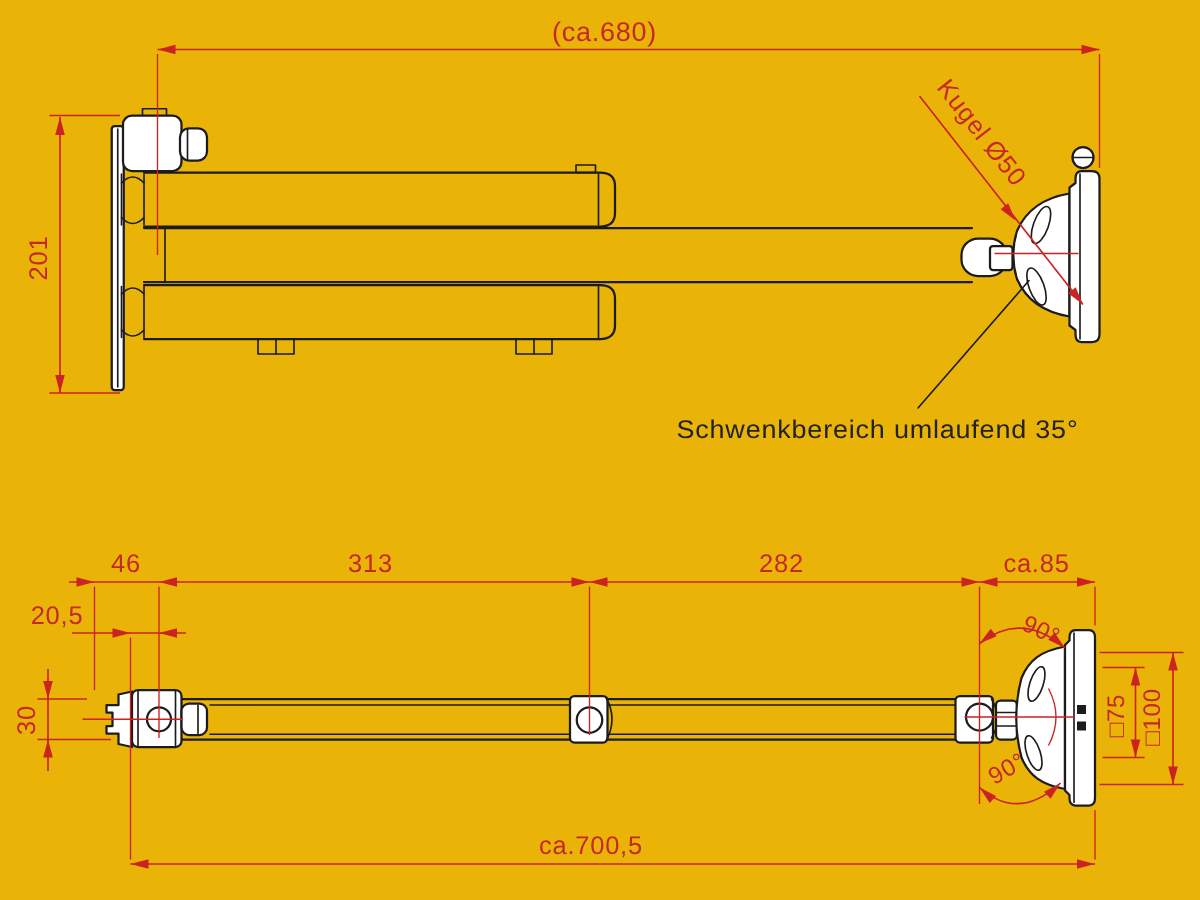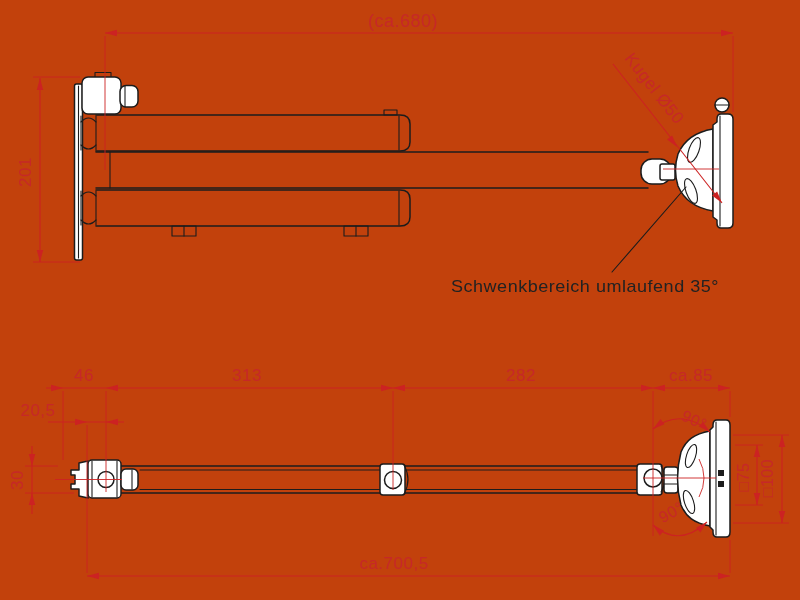--- a/index.html
+++ b/index.html
@@ -1,17 +1,17 @@
 <!DOCTYPE html>
 <html><head>
 <meta charset="utf-8">
 <style>
   html,body{margin:0;padding:0;background:#ffffff;}
   .canvas{
-    position:relative;width:800px;height:600px;background:#c2410c;overflow:hidden;
+    position:relative;width:800px;height:600px;background:#eab308;overflow:hidden;
     font-family:"Liberation Sans","DejaVu Sans",sans-serif;
   }
   svg{position:absolute;left:0;top:0;}
   text{font-family:"Liberation Sans","DejaVu Sans",sans-serif;}
   .dimtxt{fill:#c62828;font-size:17px;letter-spacing:.5px;}
   .dimtxt.big{font-size:18px;}
   .dimtxt.ang{font-size:16px;}
   .notetxt{fill:#222222;font-size:17px;letter-spacing:.5px;}
   .blk{stroke:#1c1c1c;fill:none;stroke-width:1.5;stroke-linecap:round;stroke-linejoin:round;}
   .blk-thin{stroke:#1c1c1c;fill:none;stroke-width:1.1;stroke-linecap:round;stroke-linejoin:round;}

